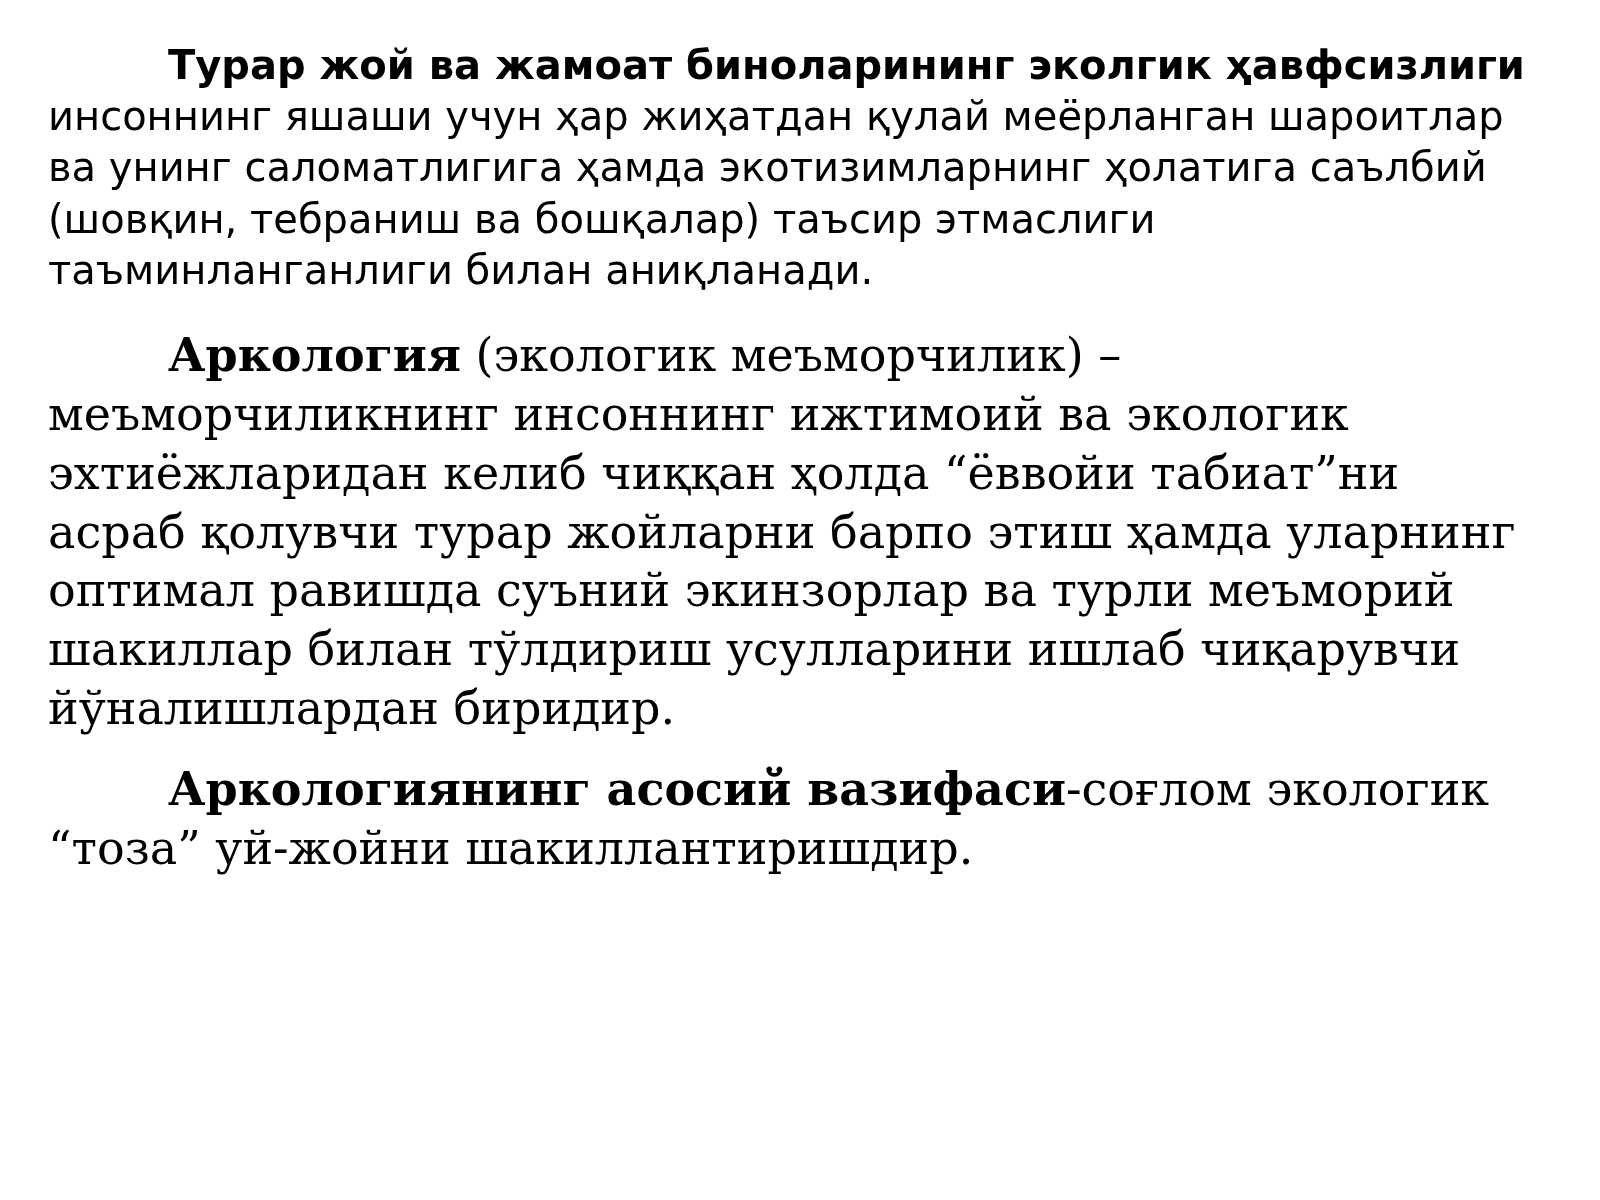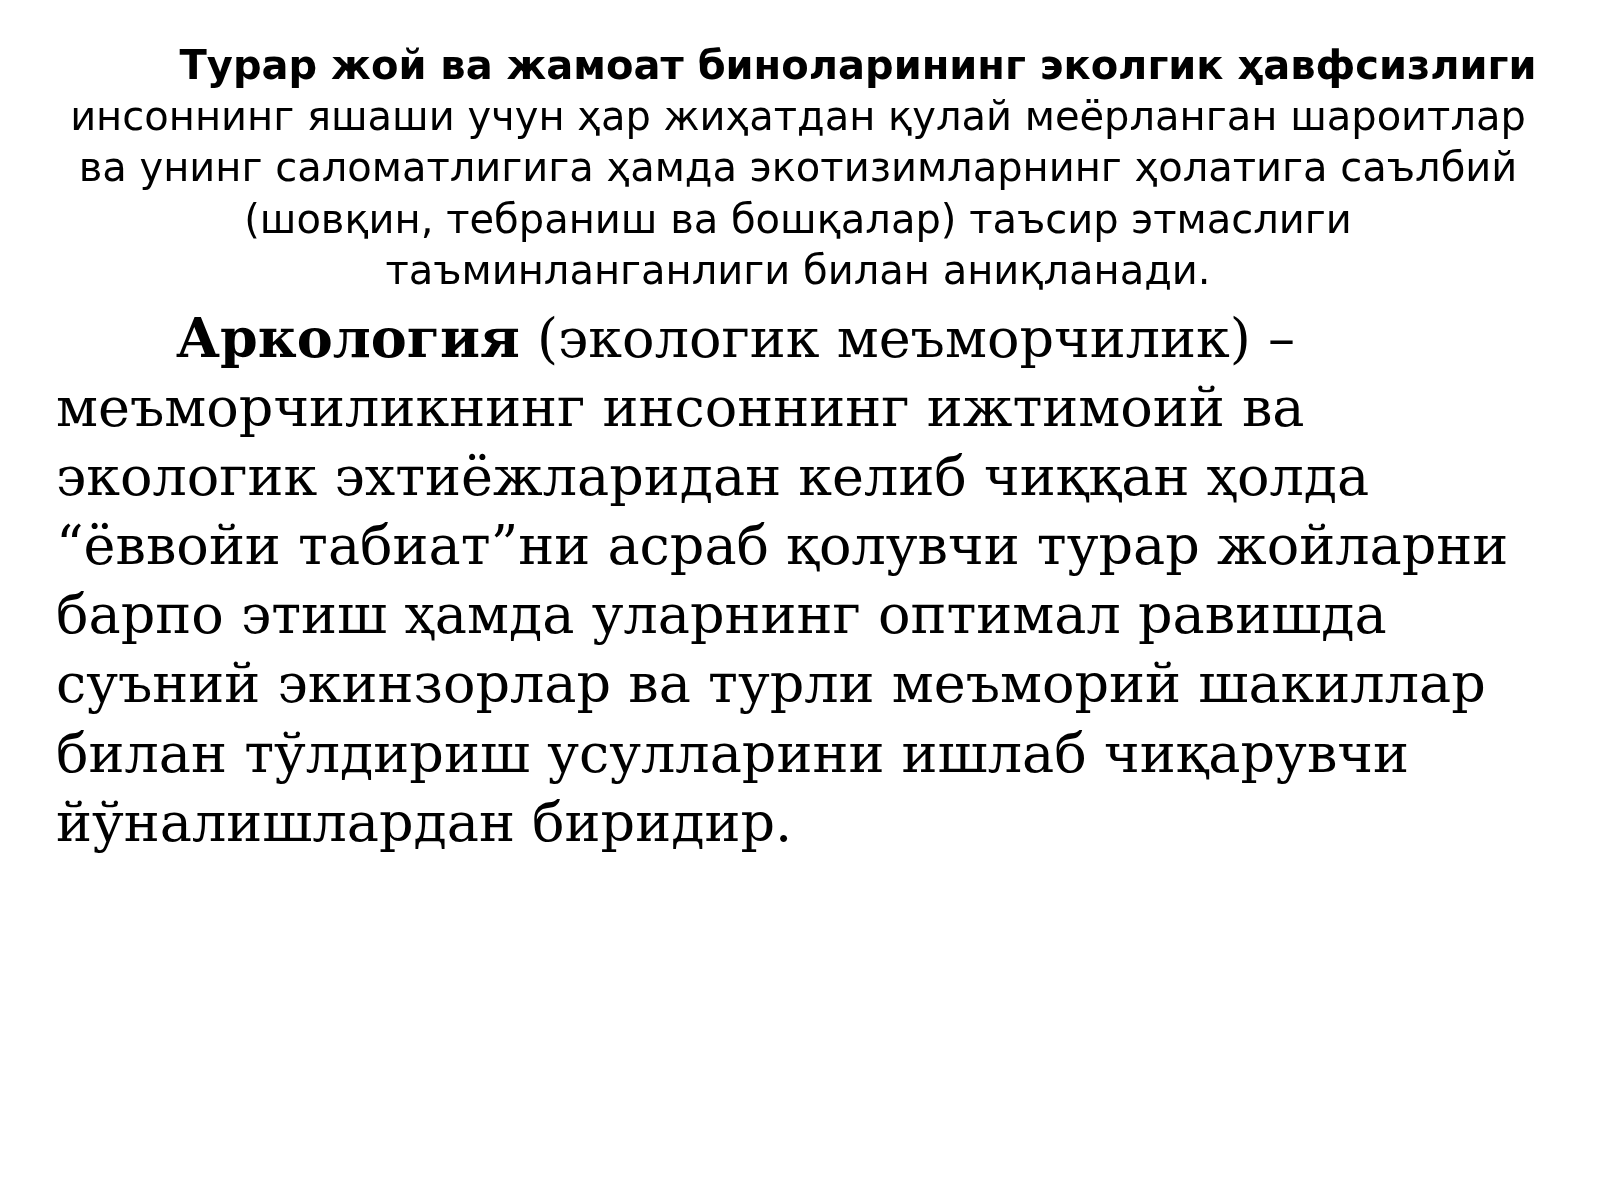--- a/index.html
+++ b/index.html
@@ -29,33 +29,33 @@
     margin-bottom: 0;
   }
   
   .sans {
     font-family: "DejaVu Sans", "Liberation Sans", sans-serif;
     font-size: 40px;
   }
   
   .serif {
     font-family: "DejaVu Serif", "Liberation Serif", serif;
-    font-size: 54px;
-    margin-left: 8px;
+    font-size: 46px;
   }
   .b {
     font-weight: bold;
   }
-  .p1 { margin-bottom: 8px; text-align: center; }
+  .p1 { margin-bottom: 30px; }
   .p2 { margin-bottom: 26px; }
   .p3 { margin-bottom: 22px; }
   .p4 { margin-bottom: 22px; }
   .p5 { margin-bottom: 0; }
 </style>
 </head>
 <body>
 
 <div class="slide">
   <div id="body-text">
       <div class="para sans p1"><span class="b">Турар жой ва жамоат биноларининг эколгик ҳавфсизлиги </span><span>инсоннинг яшаши учун ҳар жиҳатдан қулай меёрланган шароитлар ва унинг саломатлигига ҳамда экотизимларнинг ҳолатига саълбий (шовқин, тебраниш ва бошқалар) таъсир этмаслиги таъминланганлиги билан аниқланади.</span></div>
       <div class="para serif p3"><span class="b">Аркология</span><span> (экологик меъморчилик) – меъморчиликнинг инсоннинг ижтимоий ва экологик эхтиёжларидан келиб чиққан ҳолда “ёввойи табиат”ни асраб қолувчи турар жойларни барпо этиш ҳамда уларнинг оптимал равишда суъний экинзорлар ва турли меъморий шакиллар билан тўлдириш усулларини ишлаб чиқарувчи йўналишлардан биридир.</span></div>
+      <div class="para serif p4"><span class="b">Аркологиянинг асосий вазифаси</span><span>-соғлом экологик “тоза” уй-жойни шакиллантиришдир.</span></div>
     </div>
 </div>
 
 </body></html>

